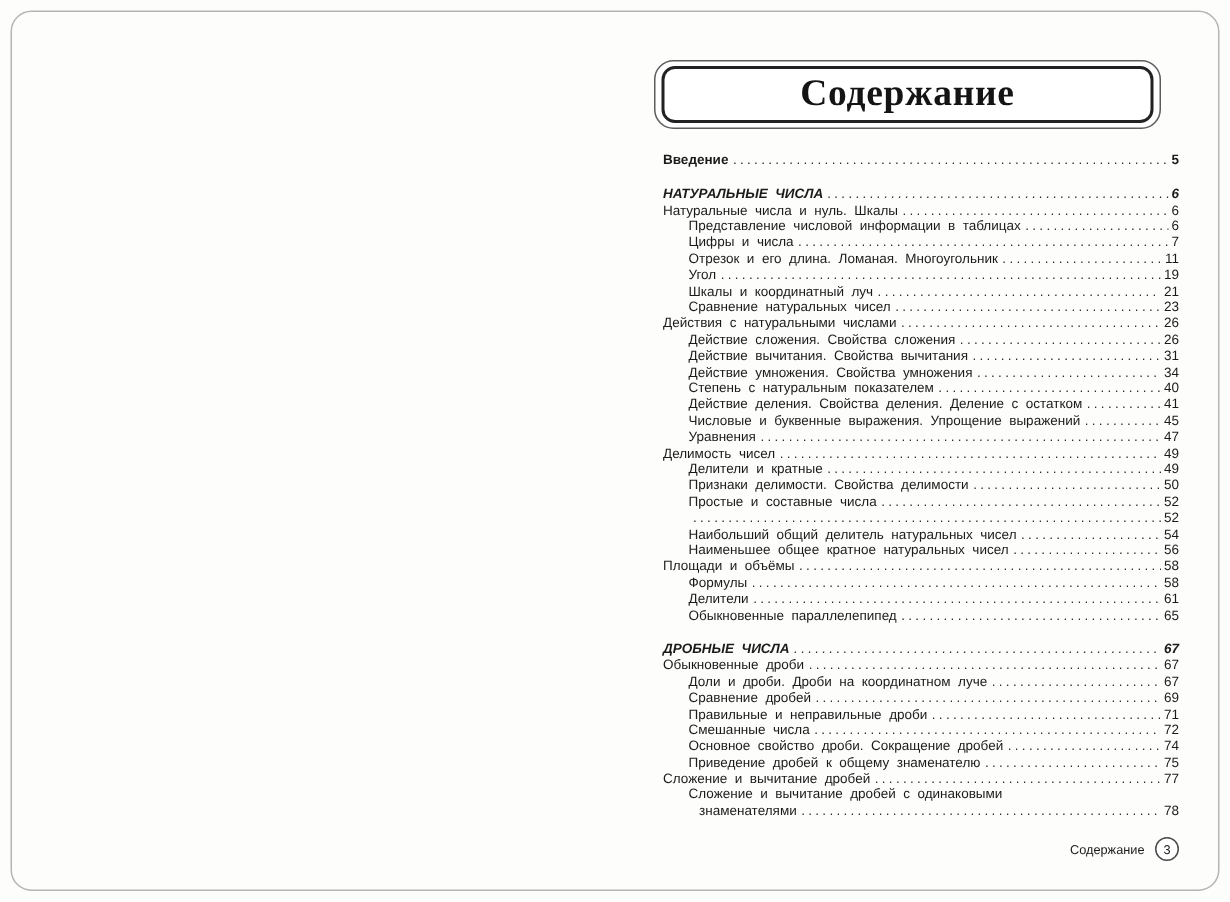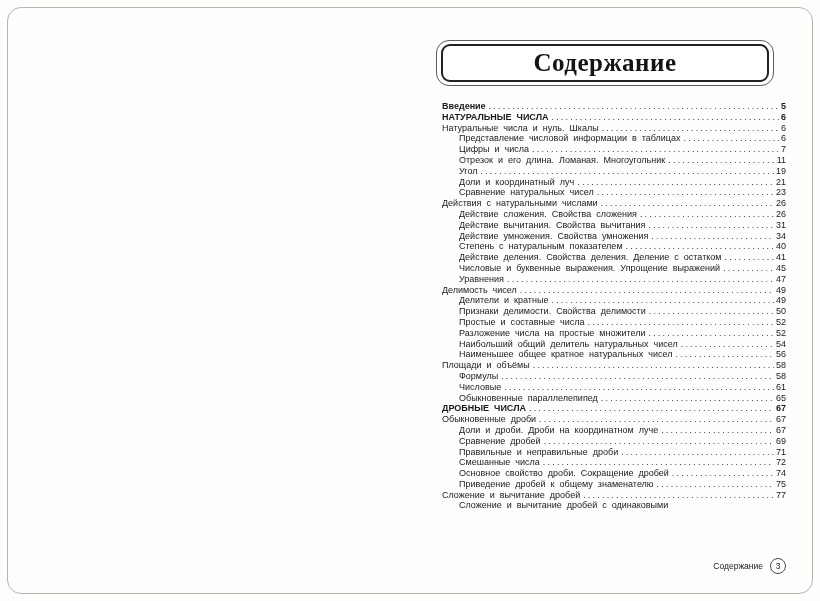--- a/index.html
+++ b/index.html
@@ -41,21 +41,21 @@
     letter-spacing: 0.5px;
     color: #141414;
   }
   .toc {
     position: absolute;
     left: 442px; top: 101px;
     width: 344px;
     font-size: 9px;
     line-height: 10.8px;
   }
-  .toc-row.gap { margin-top: 0; }
+  .toc-row.gap { margin-top: 12px; font-style: italic; }
   .toc-row.lvl1 { padding-left: 17px; }
   .toc-row.bold { font-weight: bold; }
   .toc-line { display: flex; align-items: baseline; }
   .toc-label { white-space: nowrap; word-spacing: 2.5px; }
   .toc-label.cont { padding-left: 7px; }
   .wrap-line1 { white-space: nowrap; word-spacing: 2.5px; }
   .toc-dots {
     flex: 1 1 auto;
     overflow: hidden;
     white-space: nowrap;
@@ -140,21 +140,21 @@
     </div>
     <div class="toc-row lvl1">
       <div class="toc-line">
         <span class="toc-label">Угол</span>
         <span class="toc-dots"></span>
         <span class="toc-page">19</span>
       </div>
     </div>
     <div class="toc-row lvl1">
       <div class="toc-line">
-        <span class="toc-label">Доли и координатный луч</span>
+        <span class="toc-label">Шкалы и координатный луч</span>
         <span class="toc-dots"></span>
         <span class="toc-page">21</span>
       </div>
     </div>
     <div class="toc-row lvl1">
       <div class="toc-line">
         <span class="toc-label">Сравнение натуральных чисел</span>
         <span class="toc-dots"></span>
         <span class="toc-page">23</span>
       </div>
@@ -238,21 +238,20 @@
     </div>
     <div class="toc-row lvl1">
       <div class="toc-line">
         <span class="toc-label">Простые и составные числа</span>
         <span class="toc-dots"></span>
         <span class="toc-page">52</span>
       </div>
     </div>
     <div class="toc-row lvl1">
       <div class="toc-line">
-        <span class="toc-label">Разложение числа на простые множители</span>
         <span class="toc-dots"></span>
         <span class="toc-page">52</span>
       </div>
     </div>
     <div class="toc-row lvl1">
       <div class="toc-line">
         <span class="toc-label">Наибольший общий делитель натуральных чисел</span>
         <span class="toc-dots"></span>
         <span class="toc-page">54</span>
       </div>
@@ -273,21 +272,21 @@
     </div>
     <div class="toc-row lvl1">
       <div class="toc-line">
         <span class="toc-label">Формулы</span>
         <span class="toc-dots"></span>
         <span class="toc-page">58</span>
       </div>
     </div>
     <div class="toc-row lvl1">
       <div class="toc-line">
-        <span class="toc-label">Числовые</span>
+        <span class="toc-label">Делители</span>
         <span class="toc-dots"></span>
         <span class="toc-page">61</span>
       </div>
     </div>
     <div class="toc-row lvl1">
       <div class="toc-line">
         <span class="toc-label">Обыкновенные параллелепипед</span>
         <span class="toc-dots"></span>
         <span class="toc-page">65</span>
       </div>
@@ -350,20 +349,25 @@
     </div>
     <div class="toc-row lvl0">
       <div class="toc-line">
         <span class="toc-label">Сложение и вычитание дробей</span>
         <span class="toc-dots"></span>
         <span class="toc-page">77</span>
       </div>
     </div>
     <div class="toc-row lvl1">
       <div class="wrap-line1">Сложение и вычитание дробей с одинаковыми</div>
+      <div class="toc-line">
+        <span class="toc-label cont">знаменателями</span>
+        <span class="toc-dots"></span>
+        <span class="toc-page">78</span>
+      </div>
     </div>
   </div>
 
 <div class="footer">
   <span>Содержание</span>
   <span class="footer-circle">
     <span>3</span>
   </span>
 </div>
 

